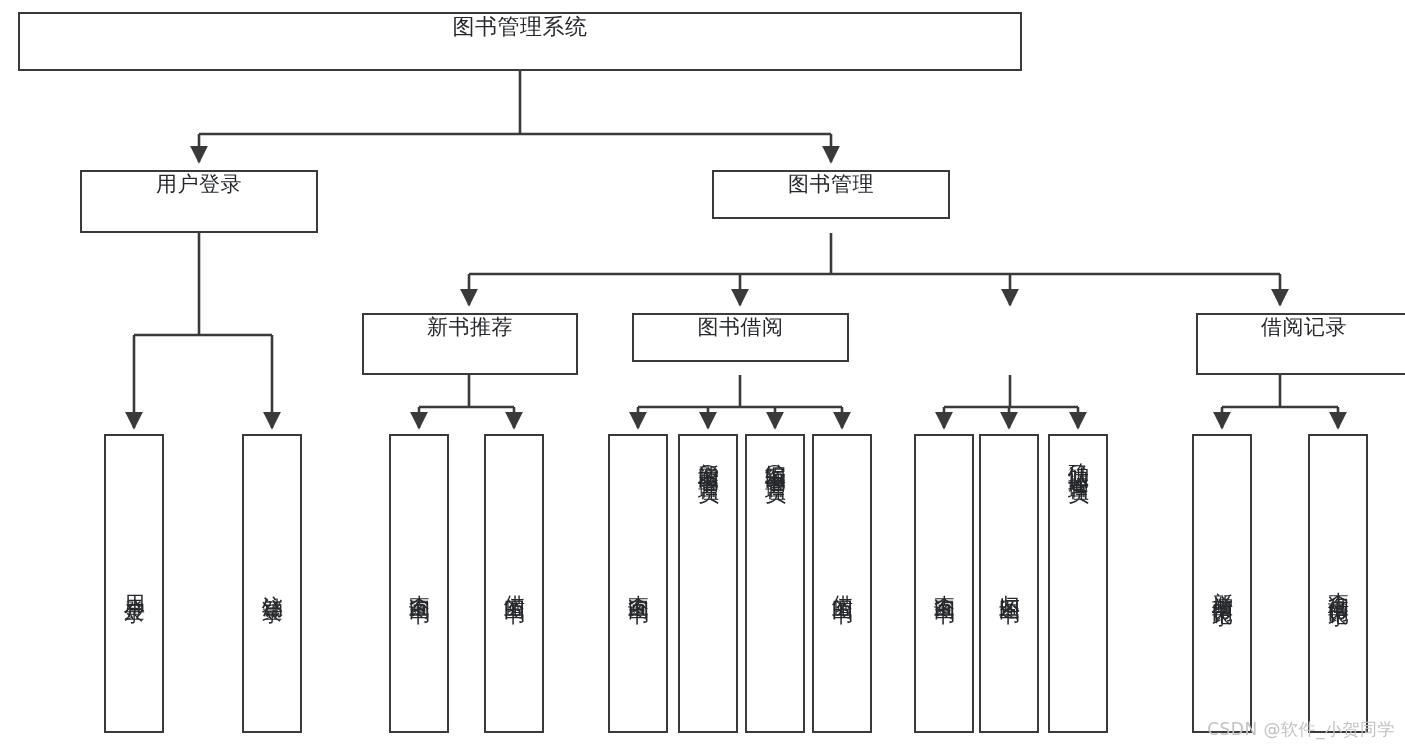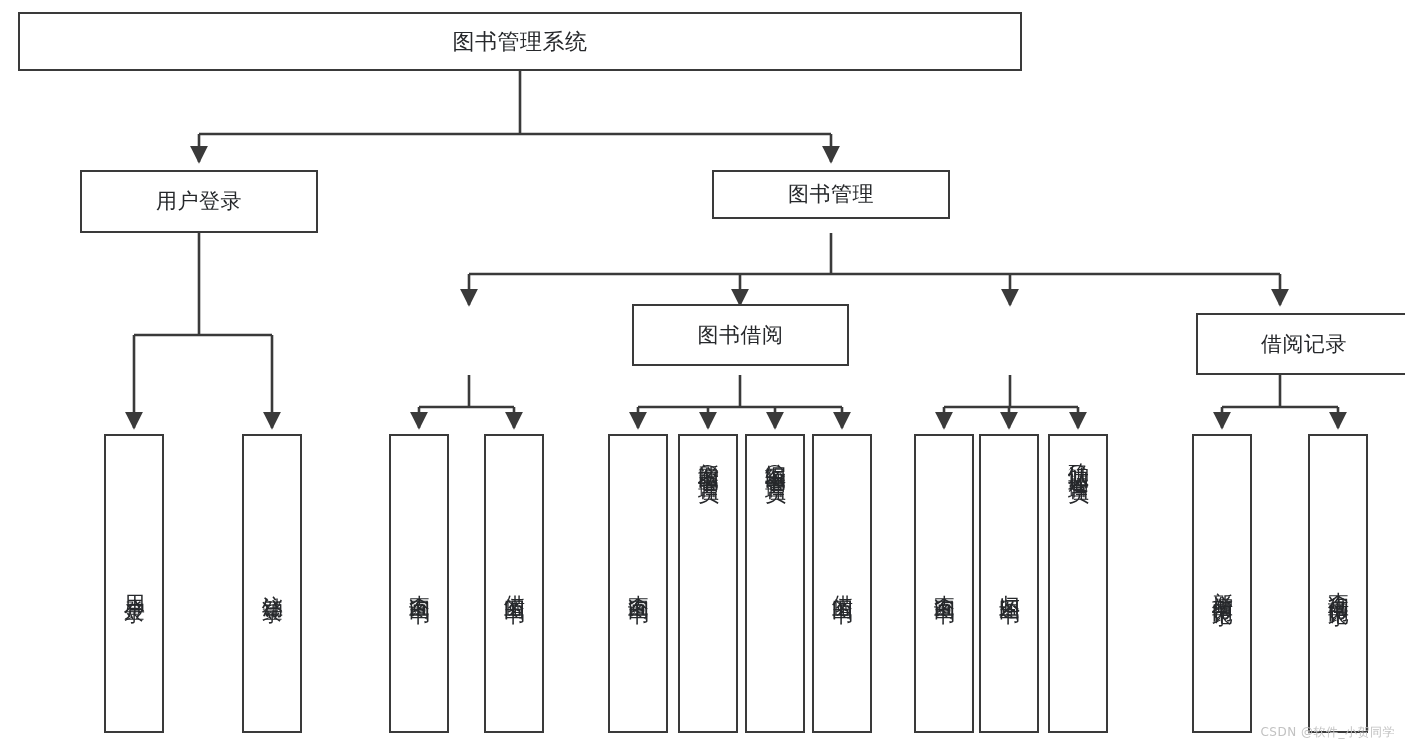--- a/index.html
+++ b/index.html
@@ -23,21 +23,21 @@
     top: 0;
     width: 1405px;
     height: 747px;
   }
   .node {
     position: absolute;
     box-sizing: border-box;
     border: 2px solid #3a3a3a;
     background: #ffffff;
     display: flex;
-    align-items: center;
+    align-items: flex-start;
     justify-content: center;
     color: #222222;
   }
   .node-label {
     display: block;
     text-align: center;
     line-height: 1.18;
     white-space: pre;
     color: #26282b;
   }
@@ -61,21 +61,21 @@
     align-items: center;
     padding-top: 0;
   }
   #root-node .node-label {
     font-size: 22px;
   }
   #watermark {
     position: absolute;
     right: 10px;
     bottom: 6px;
-    font-size: 12px;
+    font-size: 17px;
     color: #c2c2c2;
     letter-spacing: 0.5px;
     white-space: nowrap;
     pointer-events: none;
   }
 </style>
 </head>
 <body>
 
 <div id="diagram-canvas">
@@ -134,21 +134,24 @@
     <span class="node-label">图书管理系统</span>
   </div>
 
   <div class="node horizontal" style="left:80px; top:170px; width:238px; height:63px;">
     <span class="node-label">用户登录</span>
   </div>
   <div class="node horizontal" style="left:712px; top:170px; width:238px; height:49px;">
     <span class="node-label">图书管理</span>
   </div>
 
-  <div class="node horizontal" style="left:632px; top:304px; width:217px; height:62px;">
+  <div class="node horizontal" style="left:362px; top:313px; width:216px; height:62px;">
+    <span class="node-label">新书推荐</span>
+  </div>
+  <div class="node horizontal" style="left:632px; top:313px; width:217px; height:49px;">
     <span class="node-label">图书借阅</span>
   </div>
   <div class="node horizontal" style="left:1172px; top:313px; width:216px; height:62px;margin-left:24px;">
     <span class="node-label">借阅记录</span>
   </div>
 
   <div class="node vertical centered" style="left:104px; top:434px; width:60px; height:299px;">
     <span class="node-label">用户登录</span>
   </div>
   <div class="node vertical centered" style="left:242px; top:434px; width:60px; height:299px;">

